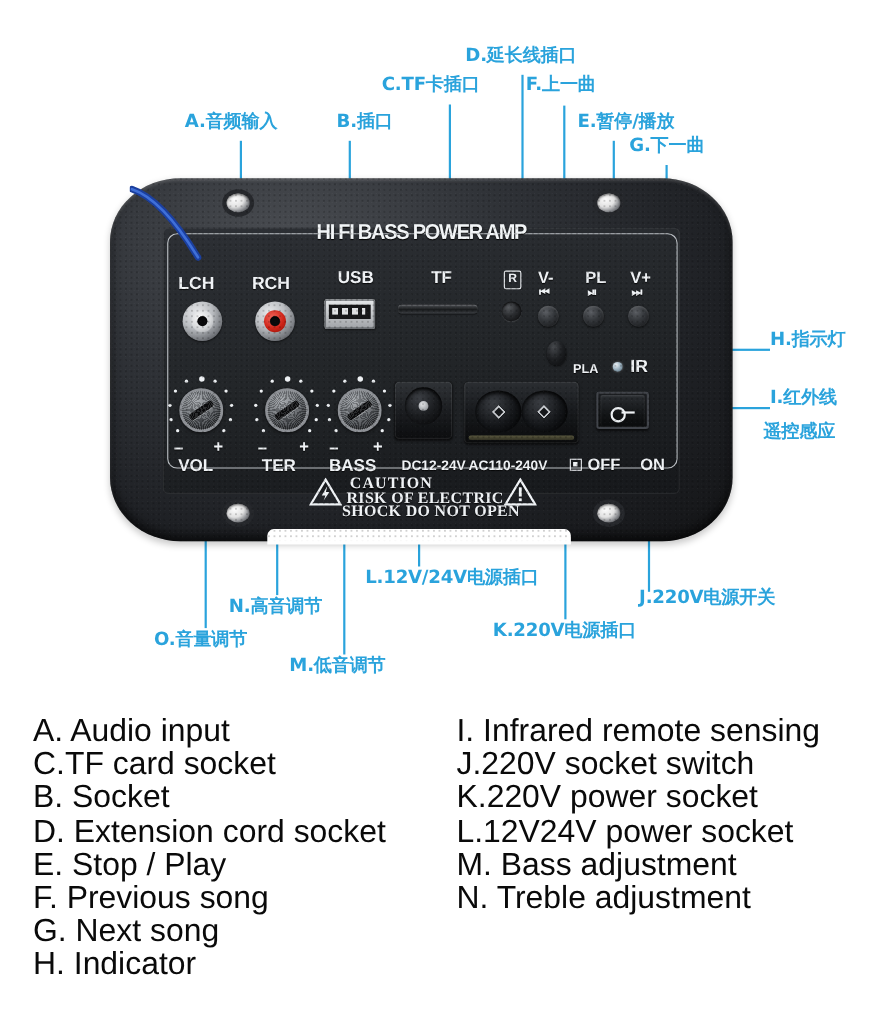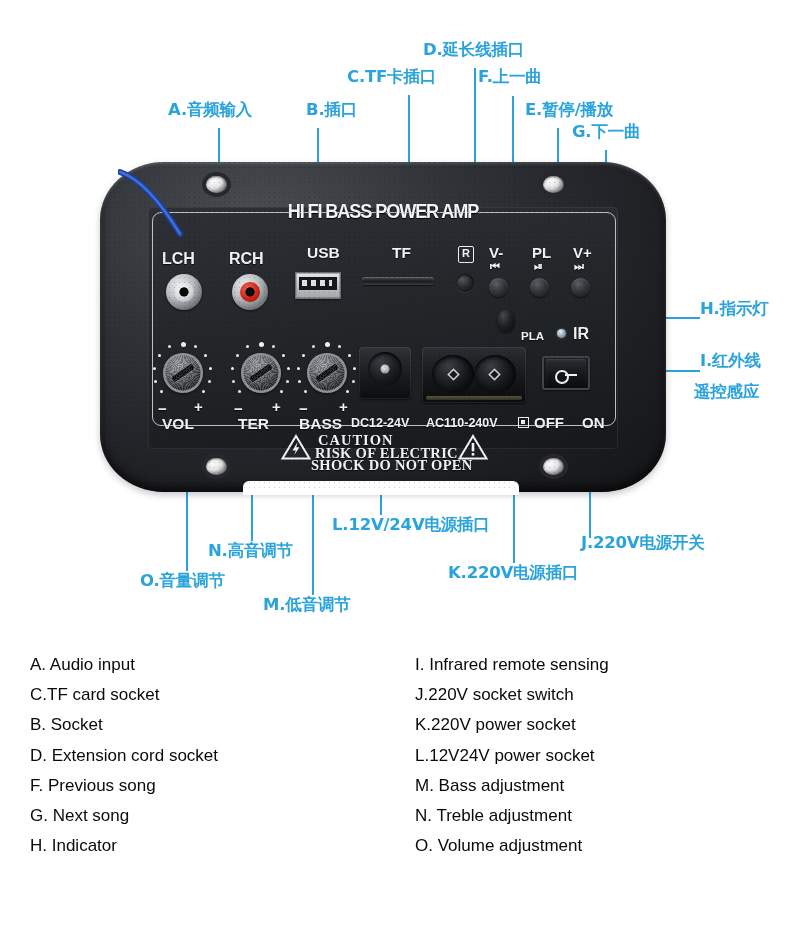--- a/index.html
+++ b/index.html
@@ -178,21 +178,21 @@
     border:2px solid #eef1f4;}
   .rock .d{position:absolute;right:9px;top:15px;width:12px;height:2.4px;background:#eef1f4;}
 
   
   .wire{position:absolute;left:118px;top:168px;}
 
   
   .legend{position:absolute;left:0;top:650px;width:790px;}
   .lg-col{position:absolute;}
   .lg-item{
-    font-size:17px;color:#0a0a0a;line-height:30.2px;white-space:nowrap;
+    font-size:29px;color:#0a0a0a;line-height:30.2px;white-space:nowrap;
     font-family:"Liberation Sans","DejaVu Sans",sans-serif;
   }
 </style>
 </head>
 <body>
 
 <div class="stage">
 
   <div class="ln vln" style="left:218px;top:128px;height:136px;"></div>
   <div class="dot" style="left:213.5px;top:260px;"></div>
@@ -367,21 +367,21 @@
       </div>
       <div class="knob">
           <div class="ser"></div>
         </div>
     </div>
     <div class="sl" style="left:199px;top:238px;font-size:15px;">−</div>
     <div class="sl" style="left:239px;top:236px;font-size:15px;">+</div>
     <div class="sl" style="left:199px;top:253px;font-size:15.5px;">BASS</div>
 
     <div class="dcj" style="left:259px;top:185px;"></div>
-    <div class="sl" style="left:251px;top:254px;font-size:12.5px;">DC12-24V</div>
+    <div class="sl" style="left:265px;top:254px;font-size:12.5px;">DC12-24V</div>
 
     <div class="acs" style="left:322px;top:185px;">
       <div class="f8">
         <div class="lobe l"></div>
           <div class="lobe r"></div>
         <div class="pin l"></div>
           <div class="pin r"></div>
       </div>
       <div class="lip"></div>
     </div>
@@ -418,28 +418,28 @@
     <path d="M2 4 C20 10, 40 30, 62 66" stroke="#1b3f9e" stroke-width="6" fill="none" stroke-linecap="round"></path>
     <path d="M2 4 C20 10, 40 30, 62 66" stroke="#3f6fd8" stroke-width="2.4" fill="none" stroke-linecap="round"></path>
   </svg>
 
   <div class="legend">
     <div class="lg-col" style="left:30px;top:0px;">
       <div class="lg-item">A. Audio input</div>
       <div class="lg-item">C.TF card socket</div>
       <div class="lg-item">B. Socket</div>
       <div class="lg-item">D. Extension cord socket</div>
+      <div class="lg-item">E. Stop / Play</div>
       <div class="lg-item">F. Previous song</div>
       <div class="lg-item">G. Next song</div>
       <div class="lg-item">H. Indicator</div>
     </div>
     <div class="lg-col" style="left:415px;top:0px;">
       <div class="lg-item">I. Infrared remote sensing</div>
       <div class="lg-item">J.220V socket switch</div>
       <div class="lg-item">K.220V power socket</div>
       <div class="lg-item">L.12V24V power socket</div>
       <div class="lg-item">M. Bass adjustment</div>
       <div class="lg-item">N. Treble adjustment</div>
-      <div class="lg-item">O. Volume adjustment</div>
     </div>
   </div>
 
 </div>
 
 </body></html>

